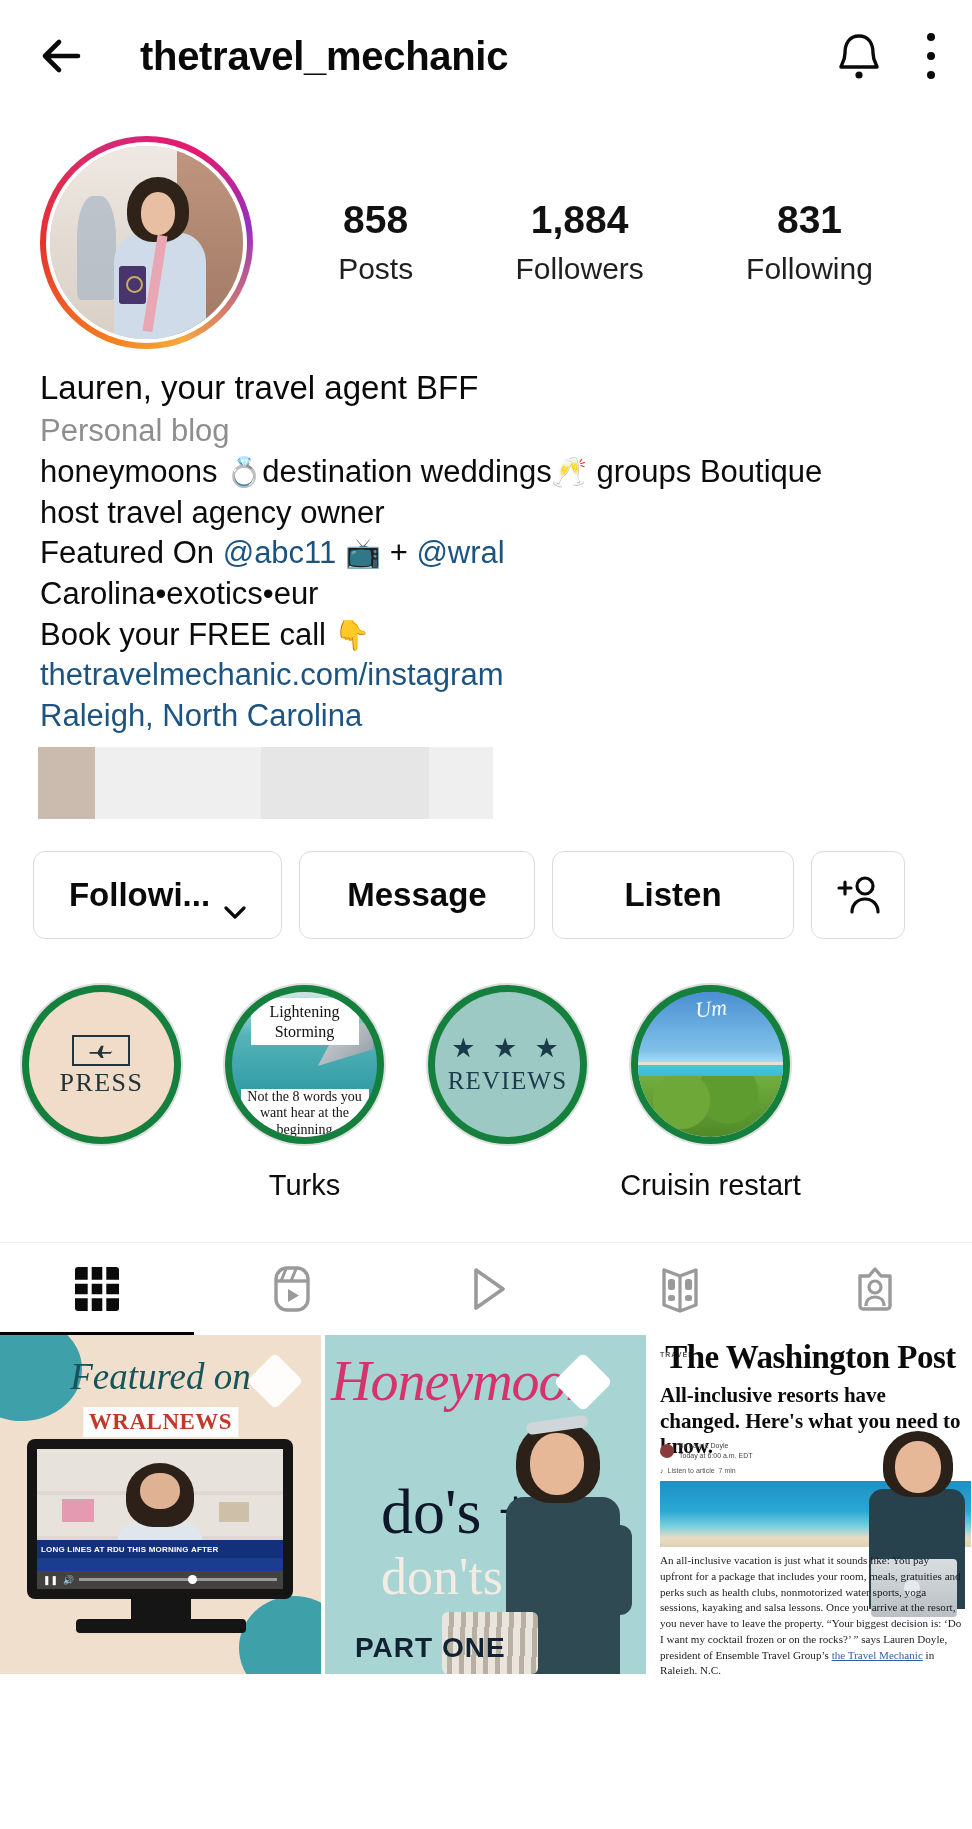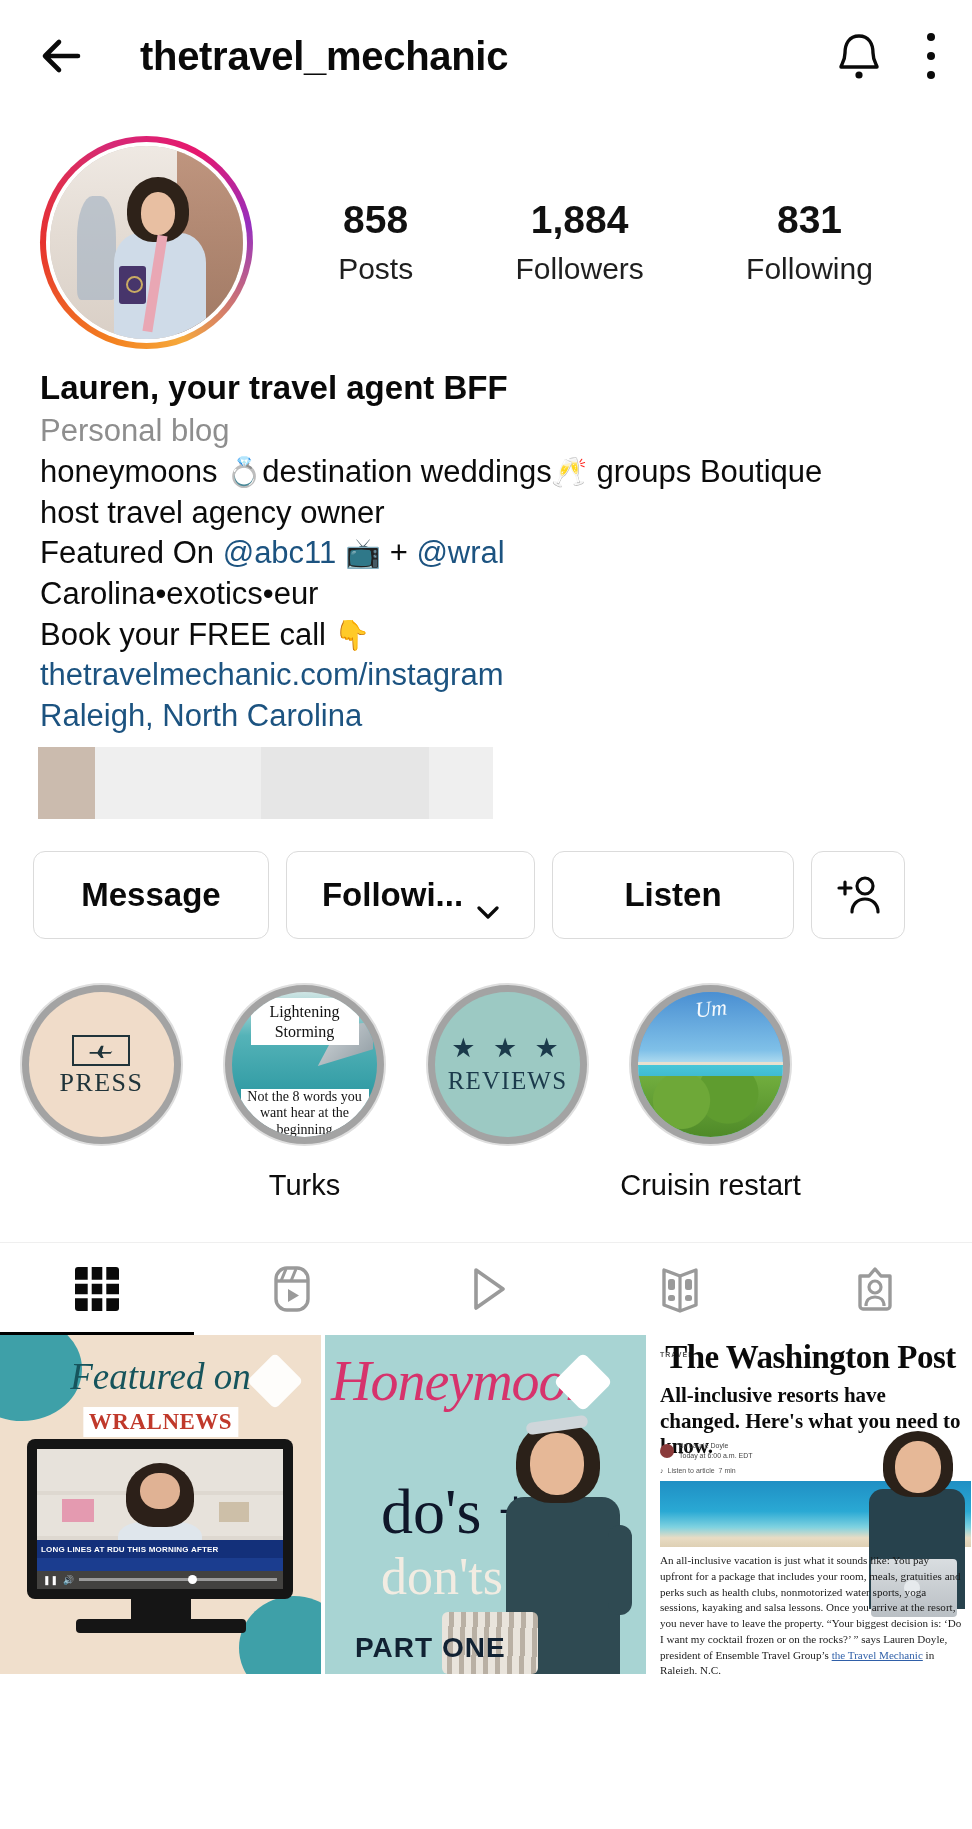--- a/index.html
+++ b/index.html
@@ -73,21 +73,21 @@
   .stats {
     display:flex; flex: 1 1 auto; justify-content: space-around;
     align-items:center; padding-left: 34px; padding-right: 8px;
   }
   .stat { text-align:center; }
   .stat-num { font-size: 39px; font-weight: bold; color:#111; line-height: 1.1; }
   .stat-label { font-size: 30px; color:#1f1f1f; margin-top: 10px; }
 
   
   .bio { padding: 18px 40px 0 40px; }
-  .bio-name { font-size: 33px; font-weight: bold; color:#090909; line-height:1.28; }
+  .bio-name { font-size: 33px; font-weight: normal; color:#090909; line-height:1.28; }
   .bio-category { font-size: 31px; color:#8e8e8e; line-height:1.32; margin-top:2px; }
   .bio-line { font-size: 31px; color:#0b0b0b; line-height:1.31; }
   .bio-link { color:#1c5380; }
   .bio-url { font-size: 31px; color:#1c5380; line-height:1.32; }
   .bio-loc { font-size: 31px; color:#1c5380; line-height:1.32; }
   .emoji { font-size:29px; }
 
   
   .skeleton { margin: 10px 0 0 38px; display:flex; height: 72px; width: 455px; }
   .sk-a { width: 57px; background:#cbbbae; }
@@ -109,21 +109,21 @@
   .btn-contact { width: 242px; }
   .btn-adduser { width: 94px; }
   .chev { width: 22px; height: 13px; }
   .adduser-icon { width: 46px; height: 42px; }
 
   
   .highlights { display:flex; padding: 44px 0 0 0; }
   .hl { width: 203px; display:flex; flex-direction:column; align-items:center; }
   .hl-ring {
     width: 163px; height: 163px; border-radius:50%;
-    border: 2px solid #dedede; padding: 7px; background:#a3a3a3;
+    border: 2px solid #dedede; padding: 7px; background:#15803d;
   }
   .hl-img {
     width:100%; height:100%; border-radius:50%; overflow:hidden;
     position:relative; display:flex; align-items:center; justify-content:center;
   }
   .hl-label { font-size: 29px; color:#0d0d0d; margin-top: 23px; white-space:nowrap; }
 
   
   .hl-press { background:#f0dcc9; }
   .press-wrap { text-align:center; transform: translateY(2px); }
@@ -372,30 +372,30 @@
   </div>
 
   <div class="skeleton">
     <div class="sk-a"></div>
     <div class="sk-b"></div>
     <div class="sk-c"></div>
     <div class="sk-d"></div>
   </div>
 
   <div class="actions">
-    <div class="btn btn-message">
-      <span>Message</span>
-    </div>
     <div class="btn btn-following">
       <span>Followi...</span>
       <span class="chev">
         <svg viewBox="0 0 22 13" width="22" height="13">
           <path d="M2 2 L11 11 L20 2" fill="none" stroke="#0a0a0a" stroke-width="3.2" stroke-linecap="round" stroke-linejoin="round"></path>
         </svg>
       </span>
+    </div>
+    <div class="btn btn-message">
+      <span>Message</span>
     </div>
     <div class="btn btn-contact">
       <span>Listen</span>
     </div>
     <div class="btn btn-adduser">
       <span class="adduser-icon">
         <svg viewBox="0 0 46 42" width="46" height="42">
           <circle cx="30" cy="12" r="8" fill="none" stroke="#0a0a0a" stroke-width="3.2"></circle>
           <path d="M17 38 c0-8 6-13 13-13 s13 5 13 13" fill="none" stroke="#0a0a0a" stroke-width="3.2" stroke-linecap="round"></path>
           <path d="M4 14 H16 M10 8 V20" stroke="#0a0a0a" stroke-width="3.2" stroke-linecap="round"></path>

